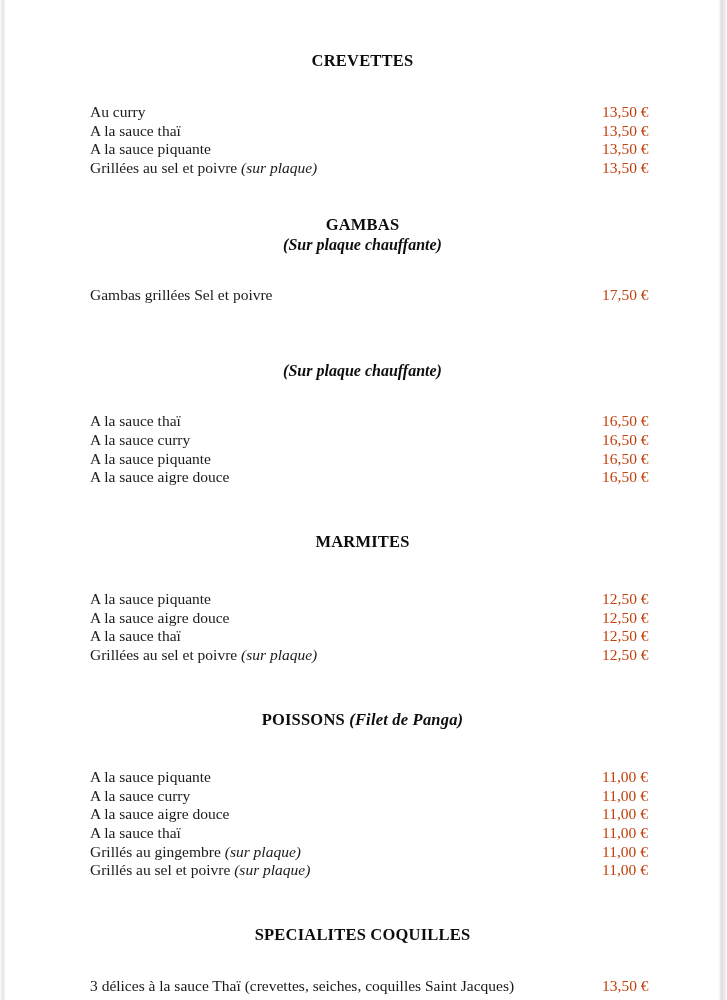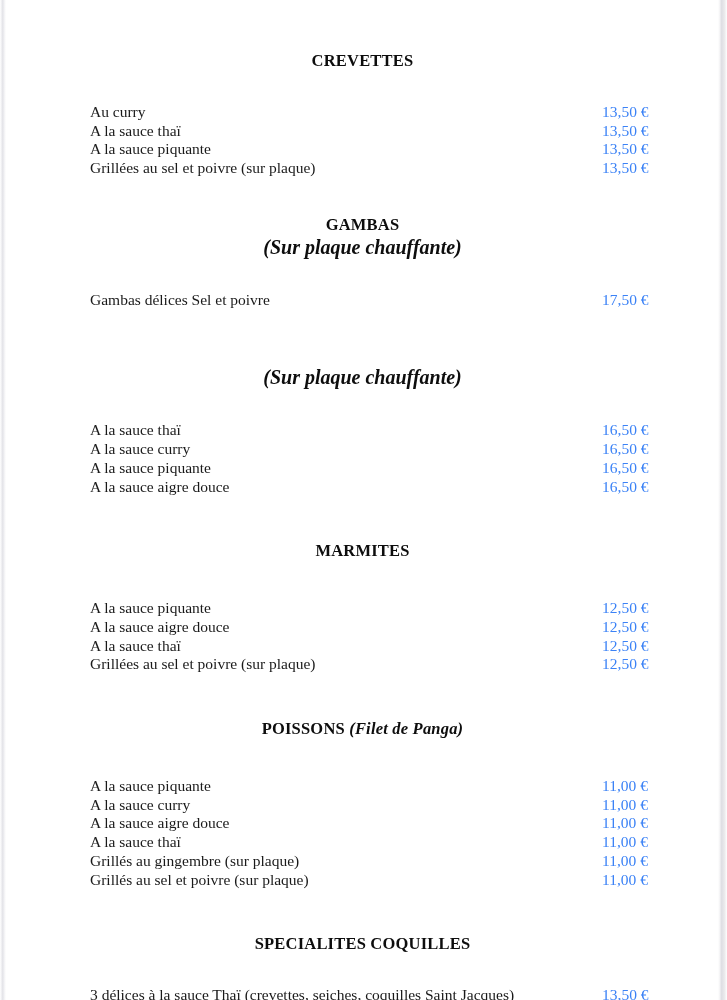--- a/index.html
+++ b/index.html
@@ -65,21 +65,21 @@
     white-space: nowrap;
   }
   .heading .sub-inline {
     font-style: italic;
     font-weight: bold;
   }
   .subheading {
     text-align: center;
     font-weight: bold;
     font-style: italic;
-    font-size: 20px;
+    font-size: 16px;
     line-height: 1.15;
     color: #0d0d0d;
     margin-top: 1px;
   }
 
   .items {
     margin: 16px;
     padding: 0;
     list-style: none;
   }
@@ -90,27 +90,28 @@
     font-size: 15.5px;
     line-height: 18.7px;
     color: #1a1a1a;
     padding-left: 66px;
     white-space: nowrap;
   }
   .item .label {
     display: inline;
   }
   .item .note {
+    font-style: italic;
   }
   .item .price {
     position: absolute;
     left: 578px;
     top: 0;
     font-size: 15.5px;
-    color: #3b82f6;
+    color: #c2410c;
     white-space: nowrap;
   }
 
   
   .gap-sm  { height: 16px; }
   .gap-md  { height: 22px; }
   .gap-lg  { height: 30px; }
   .gap-xl  { height: 40px; }
 </style>
 </head>
@@ -147,21 +148,21 @@
     </div>
 
     <div class="gap-md"></div>
 
     <div class="section">
       <div class="heading"><span>GAMBAS</span></div>
       <div class="subheading">(Sur plaque chauffante)</div>
       <div class="gap-sm"></div>
       <ul class="items">
         <li class="item">
-          <span class="label">Gambas délices Sel et poivre</span><span class="note"></span>
+          <span class="label">Gambas grillées Sel et poivre</span><span class="note"></span>
           <span class="price">17,50 €</span>
         </li>
       </ul>
     </div>
 
     <div class="gap-xl"></div>
 
     <div class="section">
       <div class="subheading">(Sur plaque chauffante)</div>
       <div class="gap-sm"></div>

